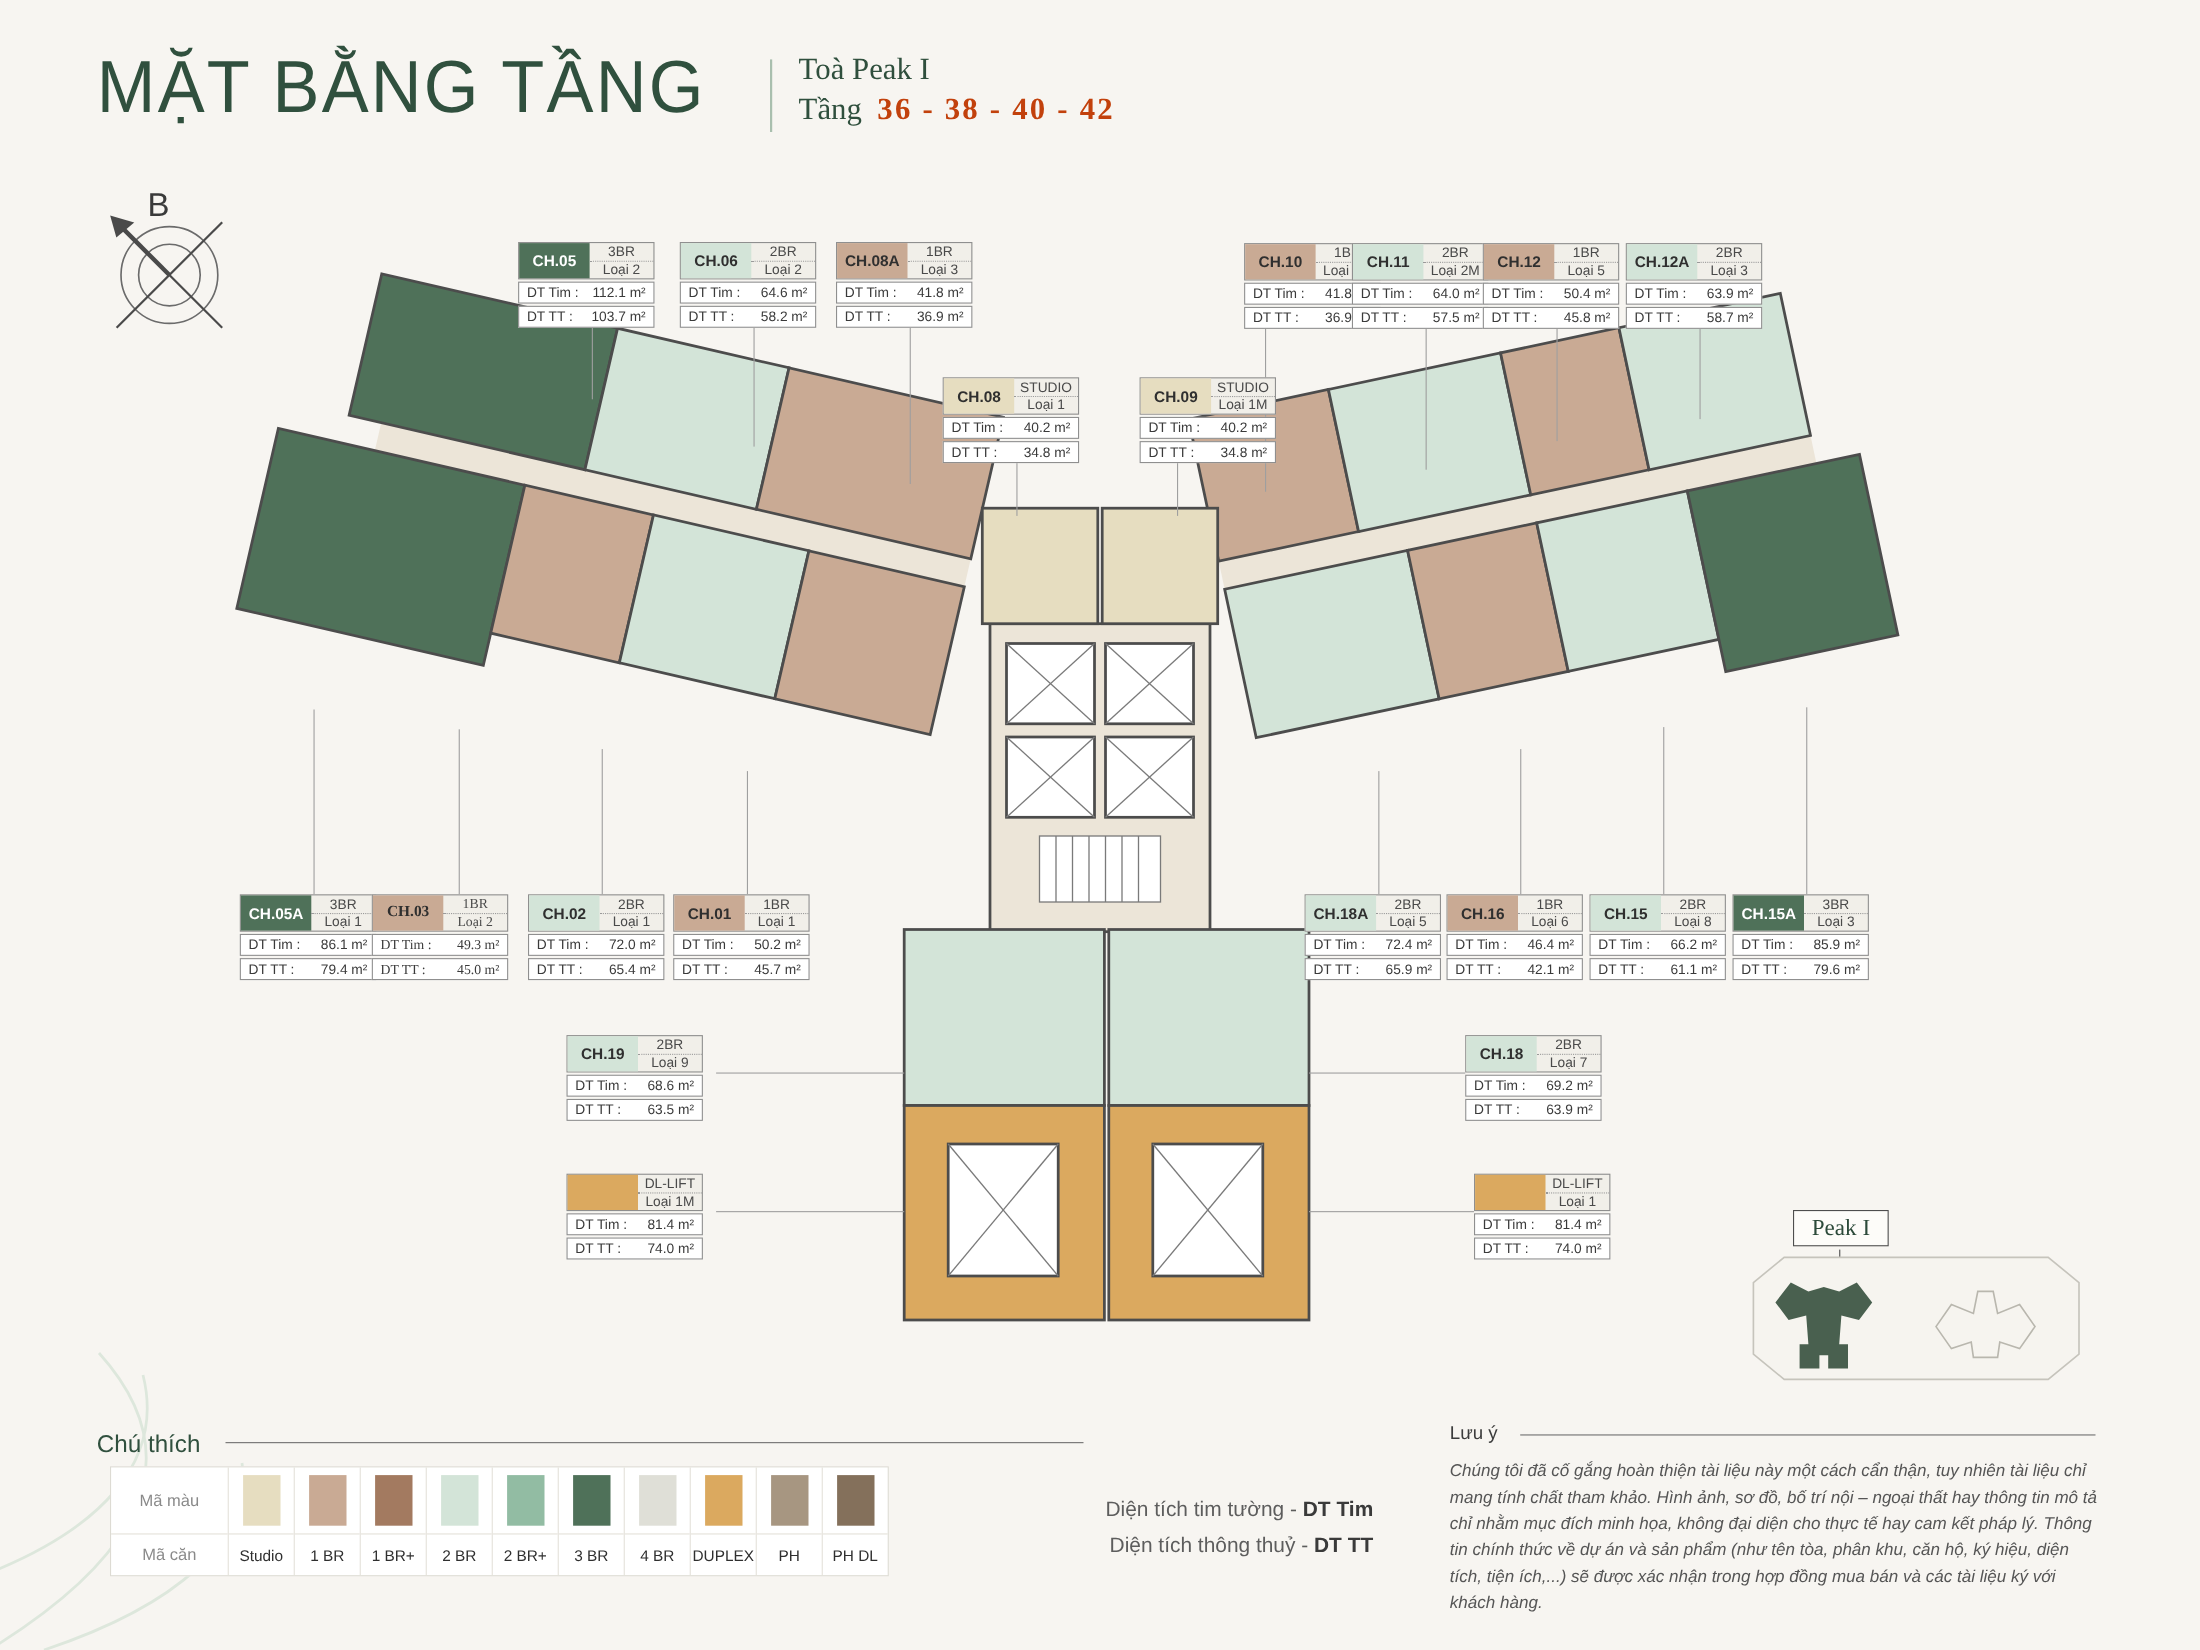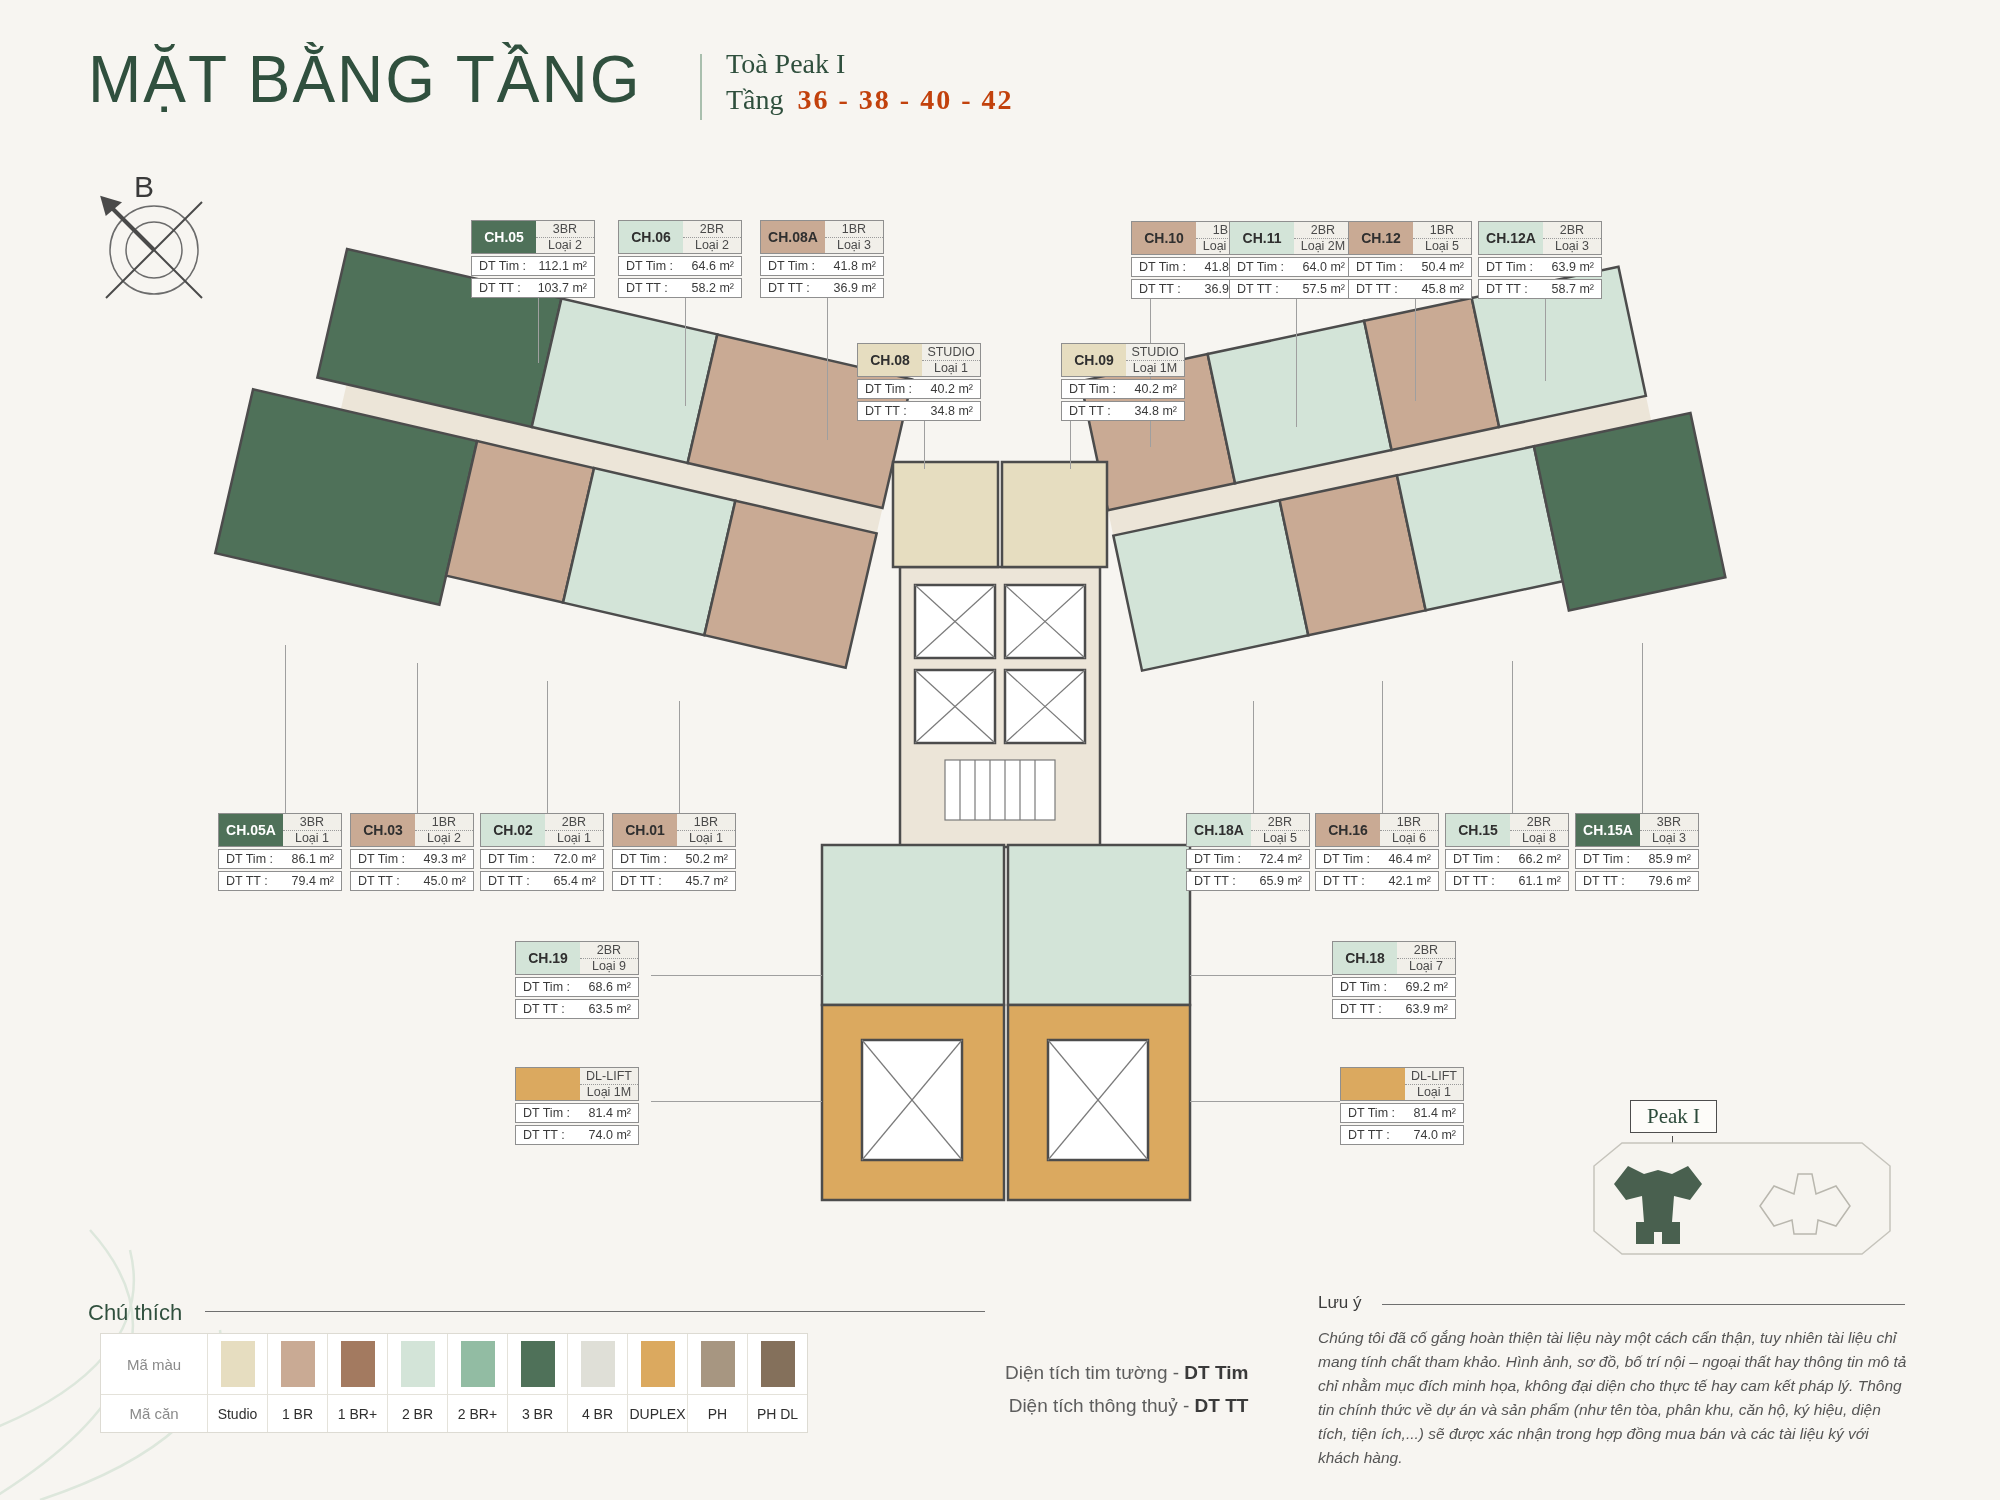--- a/index.html
+++ b/index.html
@@ -234,21 +234,21 @@
      <div class="uc-row">
           <span>DT Tim :</span>
           <span>40.2 m²</span>
         </div>
      <div class="uc-row">
           <span>DT TT :</span>
           <span>34.8 m²</span>
         </div>
       </div>
       <div class="leader" style="left: 1070px; top: 421px; width: 1px; height: 48px;"></div>
-      <div class="unit-card" style="left: 1028px; top: 343px; padding-left: 33px;">
+      <div class="unit-card" style="left: 1003px; top: 343px; padding-left: 33px;">
         <div class="uc-head">
        <div class="uc-code" style="background:#e6ddc0">CH.09</div>
        <div class="uc-type">
             <span class="t1">STUDIO</span>
             <span>Loại 1M</span>
           </div>
      </div>
      <div class="uc-row">
           <span>DT Tim :</span>
           <span>40.2 m²</span>
@@ -342,21 +342,21 @@
      <div class="uc-row">
           <span>DT Tim :</span>
           <span>86.1 m²</span>
         </div>
      <div class="uc-row">
           <span>DT TT :</span>
           <span>79.4 m²</span>
         </div>
       </div>
       <div class="leader" style="left: 417px; top: 663px; width: 1px; height: 150px;"></div>
-      <div class="unit-card" style="left: 350px; top: 813px;">
+      <div class="unit-card" style="left: 338px; top: 813px; font-family: Liberation Serif, serif;">
         <div class="uc-head">
        <div class="uc-code" style="background:#c9aa94">CH.03</div>
        <div class="uc-type">
             <span class="t1">1BR</span>
             <span>Loại 2</span>
           </div>
      </div>
      <div class="uc-row">
           <span>DT Tim :</span>
           <span>49.3 m²</span>

